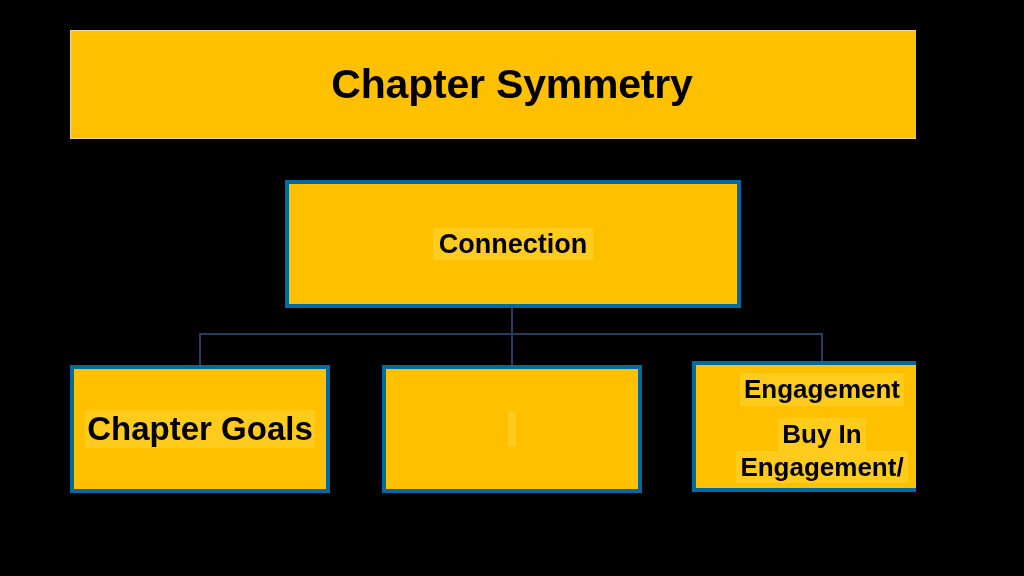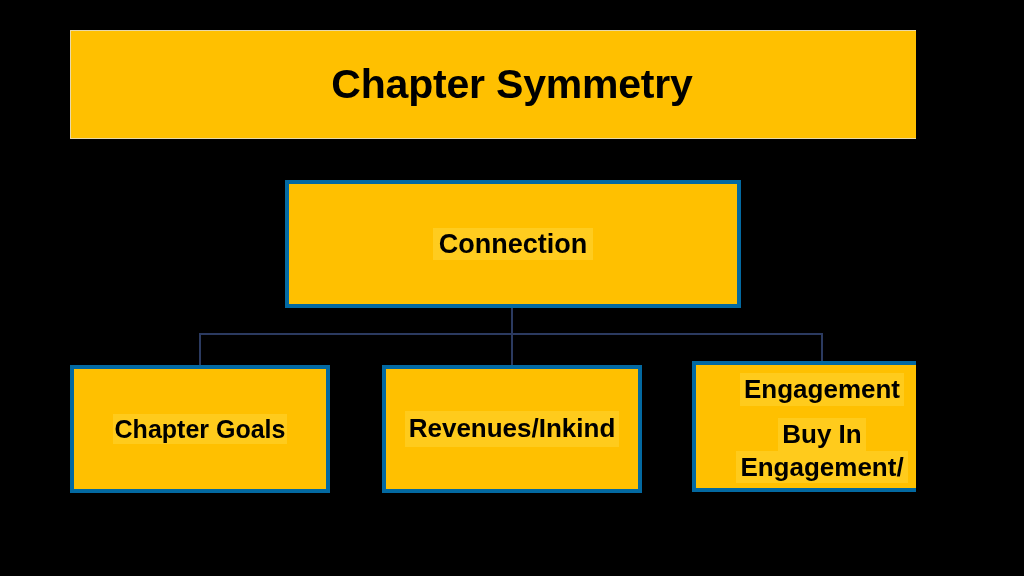--- a/index.html
+++ b/index.html
@@ -75,21 +75,21 @@
   #conn-drop-right    { left: 821px; top: 333px; width: 2px;   height: 29px; }
 
   
   #goals-box {
     left: 70px;
     top: 365px;
     width: 260px;
     height: 128px;
   }
   #goals-text {
-    font-size: 25px;
+    font-size: 33px;
     background: rgba(255, 214, 56, 0.5);
     padding: 1px 2px;
   }
 
   #revenues-box {
     left: 382px;
     top: 365px;
     width: 260px;
     height: 128px;
   }
@@ -143,21 +143,21 @@
   <div class="connector" id="conn-drop-left"></div>
   <div class="connector" id="conn-drop-middle"></div>
   <div class="connector" id="conn-drop-right"></div>
 
   <div class="box" id="goals-box">
     <span id="goals-text">Chapter Goals</span>
   </div>
 
   <div class="box" id="revenues-box">
     <span id="revenues-text">
-      <span>Revenues/Inkind</span><br>
+      <br>
     </span>
   </div>
 
   <div class="box" id="brotherhood-box">
     <span id="brotherhood-stack">
       <span class="bh-line l1">Engagement</span>
       <span class="bh-line l3">Buy In</span>
       <span class="bh-line l2">Engagement/</span>
     </span>
   </div>

